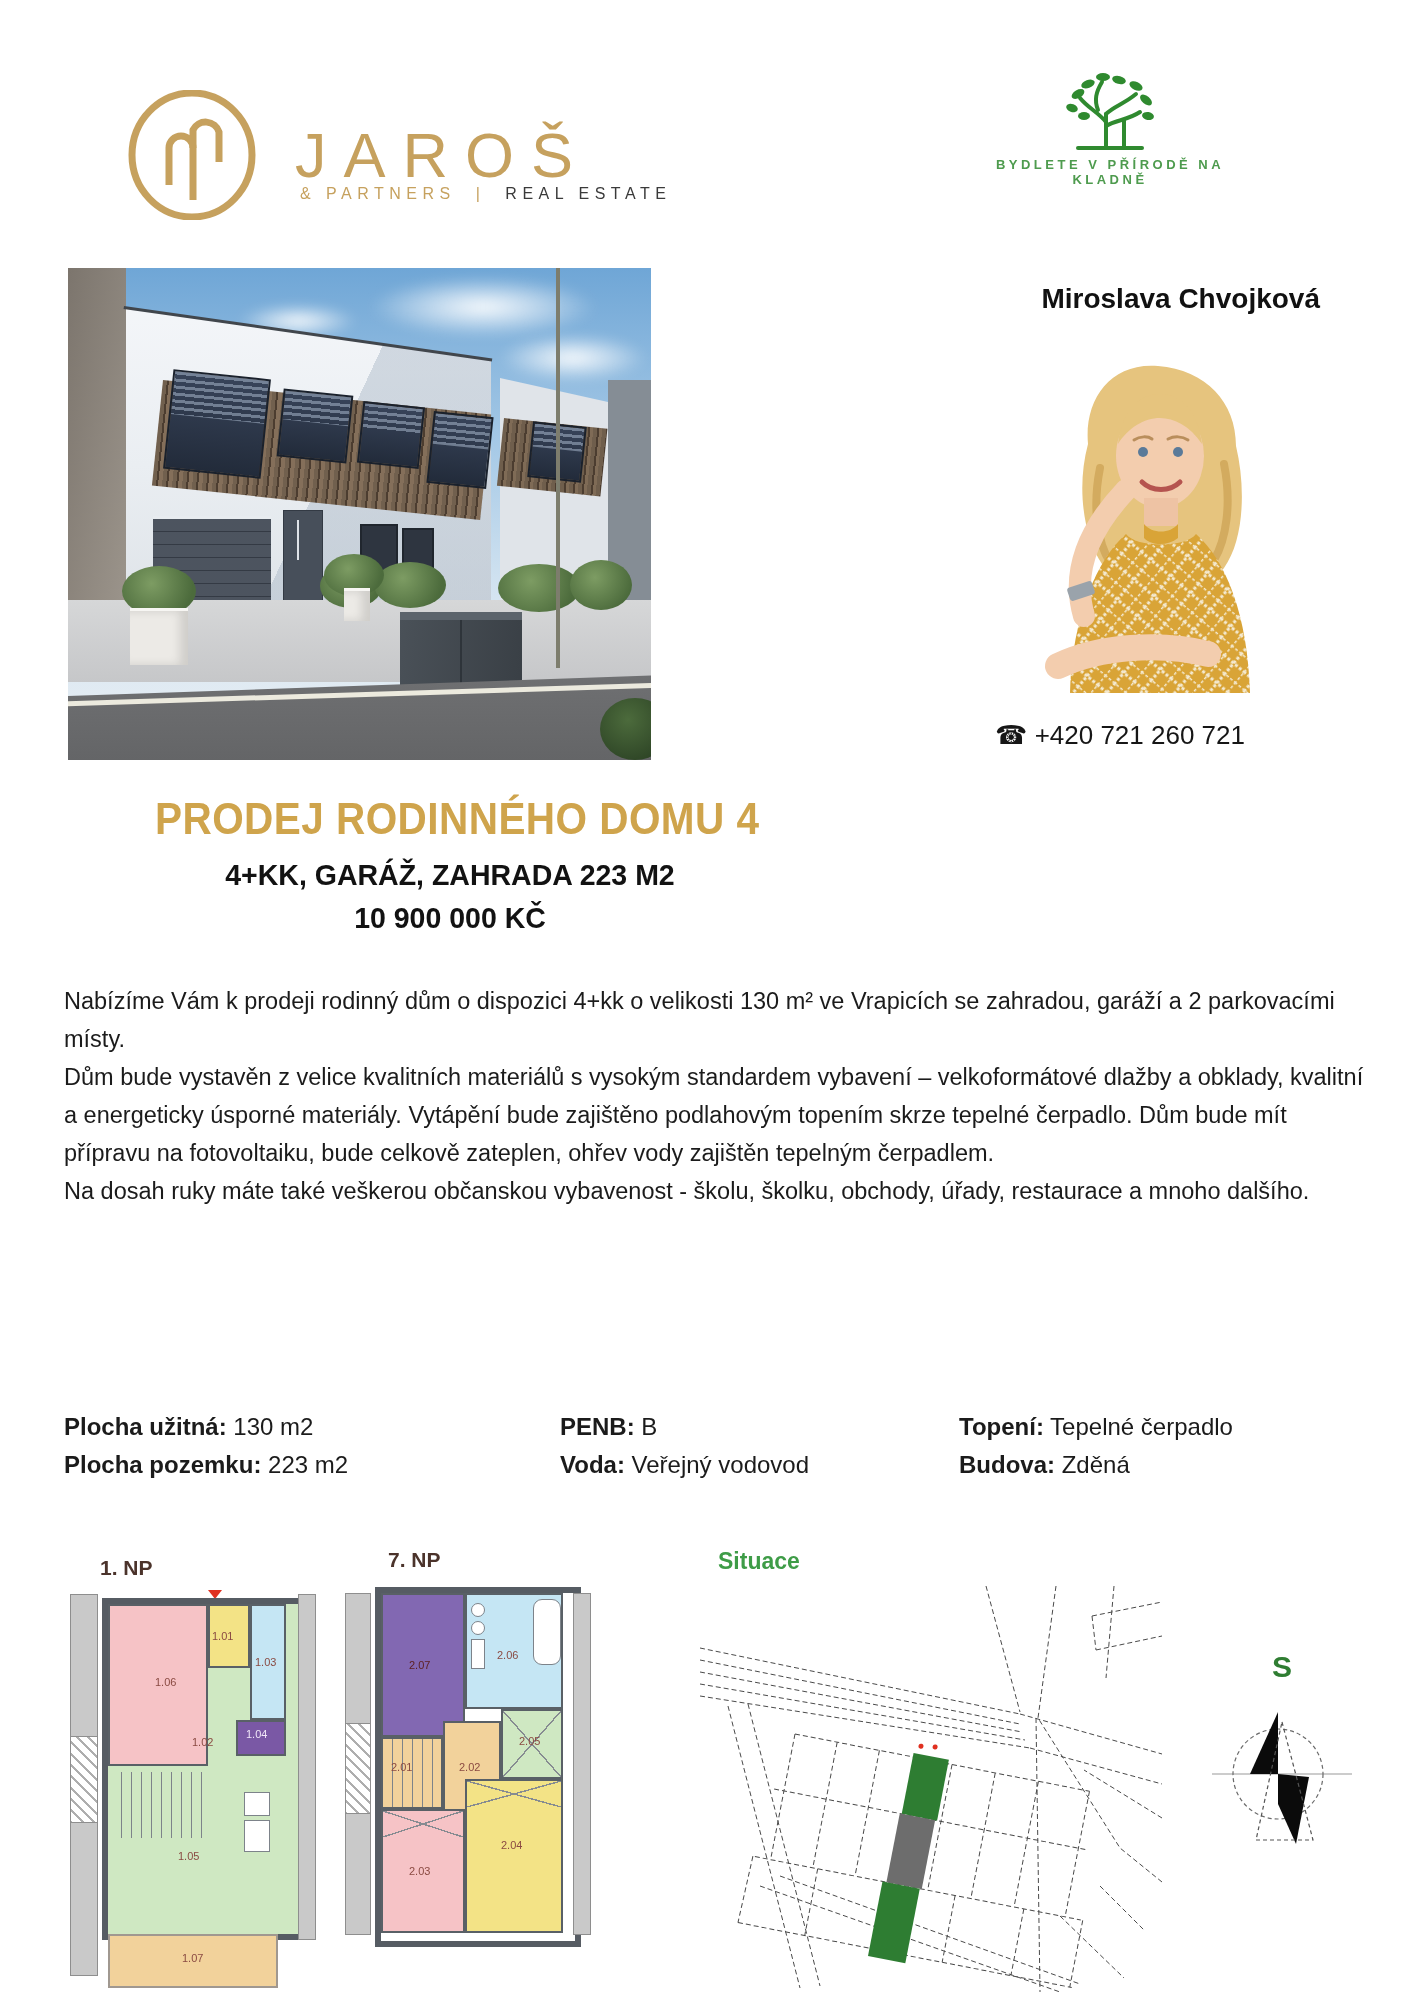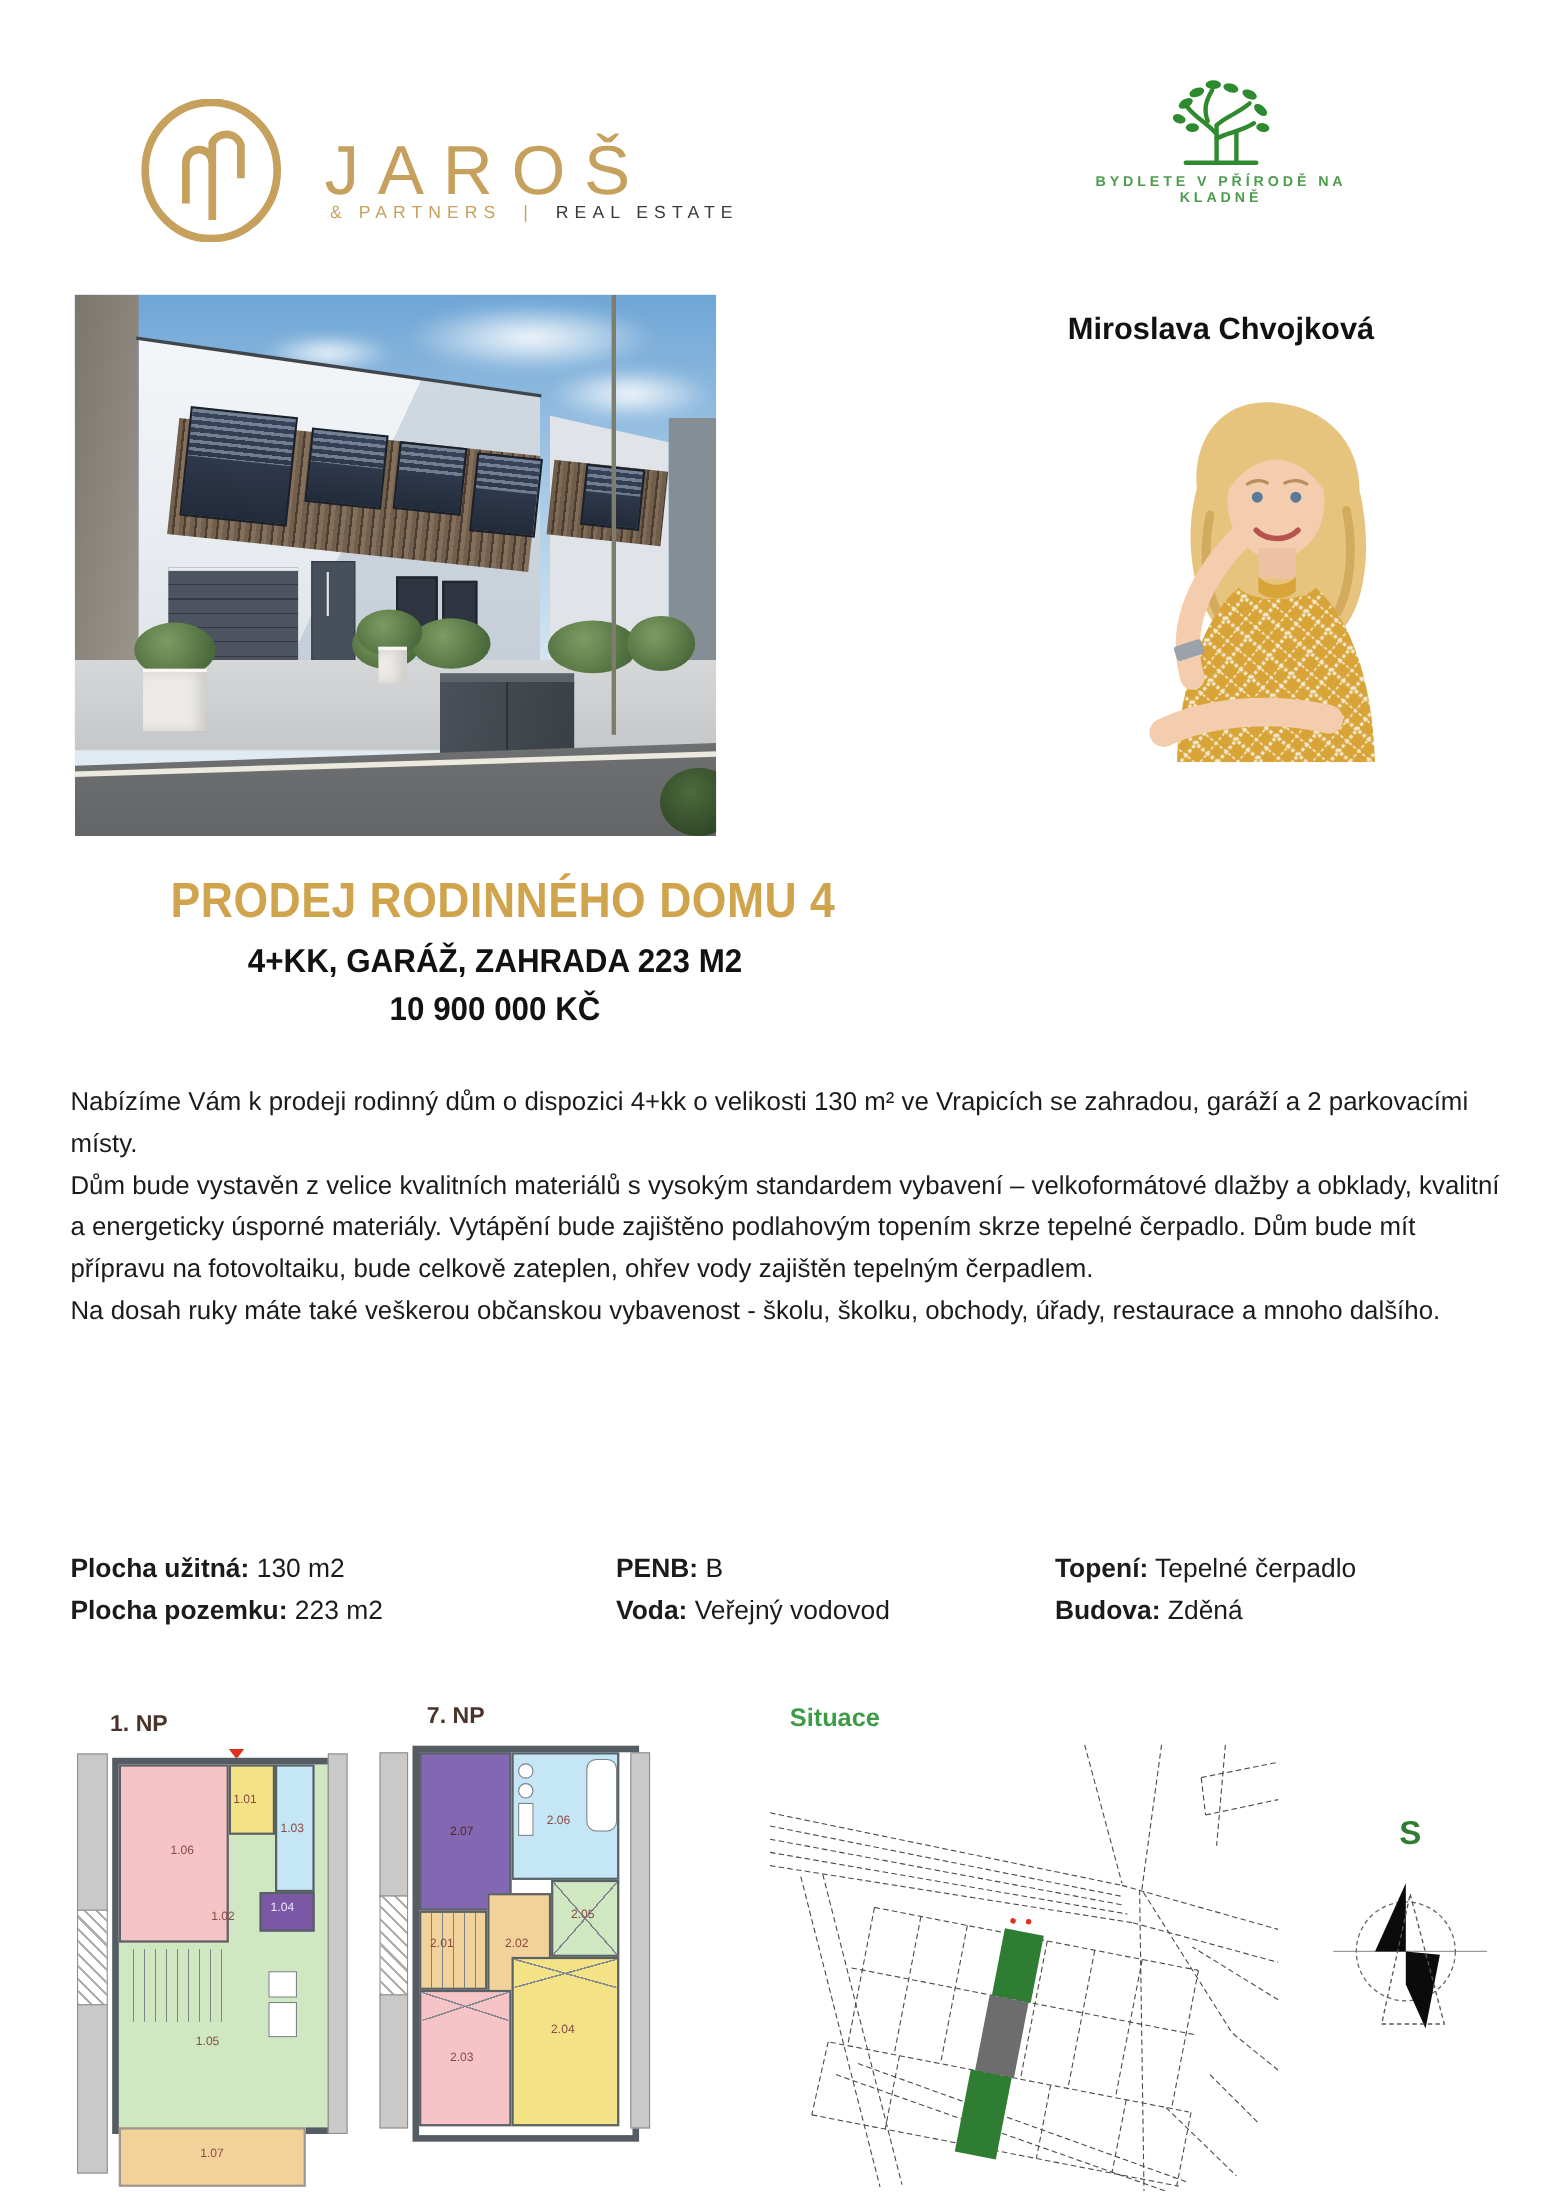--- a/index.html
+++ b/index.html
@@ -55,21 +55,21 @@
                clip-path:polygon(0 18px,100% 42px,100% 100%,0 100%);}
   .house-right-band{left:436px;top:150px;width:104px;height:68px;transform:rotate(6deg);transform-origin:left top;
                background:repeating-linear-gradient(90deg,#6f5e4c 0 4px,#4c3d30 4px 6px,#7f6b56 6px 9px);}
   .house-far{left:540px;top:112px;width:43px;height:224px;background:#858d95;}
   .asphalt{left:0;top:398px;width:583px;height:94px;background:linear-gradient(#707173,#646567);
            clip-path:polygon(0 32%,100% 10%,100% 100%,0 100%);}
   .curb{left:-5px;top:424px;width:600px;height:5px;background:#eceade;transform:rotate(-1.8deg);}
   .lamp{left:488px;top:0;width:4px;height:400px;background:#7d7d6d;}
 
   
-  .agent-name{left:900px;top:283px;width:420px;text-align:center;font-size:28px;font-weight:bold;color:#111;}
+  .agent-name{left:900px;top:283px;width:420px;text-align:right;font-size:28px;font-weight:bold;color:#111;}
   #agent-photo{left:1040px;top:348px;width:235px;height:345px;}
   .contact{left:880px;width:480px;text-align:center;font-size:26px;color:#161616;}
   .phone-line{top:720px;}
   .email-line{top:760px;}
   .mail-glyph{color:#b9c9d9;}
 
   
   .title{left:155px;top:793px;font-size:45px;font-weight:bold;color:#cfa44c;
          transform:scaleX(.9);transform-origin:left top;white-space:nowrap;letter-spacing:.5px;}
   .subwrap{left:170px;top:858px;width:560px;text-align:center;font-weight:bold;color:#121212;
@@ -220,20 +220,24 @@
 
     <path d="M30 345 C32 268 58 210 86 186 C96 200 146 200 156 186 C186 212 208 268 210 345 Z" fill="url(#check)"></path>
     <path d="M104 176 C112 186 130 186 138 176 L138 190 C128 198 112 198 104 190 Z" fill="#d9a437"></path>
 
     <path d="M44 268 C30 220 52 178 86 142" stroke="#f3cdae" stroke-width="22" fill="none" stroke-linecap="round"></path>
     <rect x="28" y="236" width="26" height="14" rx="3" fill="#9aa3ab" transform="rotate(-18 41 243)"></rect>
 
     <path d="M18 318 C60 298 120 294 168 306" stroke="#f3cdae" stroke-width="26" fill="none" stroke-linecap="round"></path>
   </svg>
 
+  <div class="abs contact phone-line">
+    <span>☎</span>
+    <span>+420 721 260 721</span>
+  </div>
 
   <div class="abs title">PRODEJ RODINNÉHO DOMU 4</div>
   <div class="abs subwrap">
     <div class="sub1">4+KK, GARÁŽ, ZAHRADA 223 M2</div>
     <div class="sub2">10 900 000 KČ</div>
   </div>
 
   <div class="abs desc">
     <p>Nabízíme Vám k prodeji rodinný dům o dispozici 4+kk o velikosti 130 m² ve Vrapicích se zahradou, garáží a 2 parkovacími místy.</p>
     <p>Dům bude vystavěn z velice kvalitních materiálů s vysokým standardem vybavení – velkoformátové dlažby a obklady, kvalitní a energeticky úsporné materiály. Vytápění bude zajištěno podlahovým topením skrze tepelné čerpadlo. Dům bude mít přípravu na fotovoltaiku, bude celkově zateplen, ohřev vody zajištěn tepelným čerpadlem.</p>

